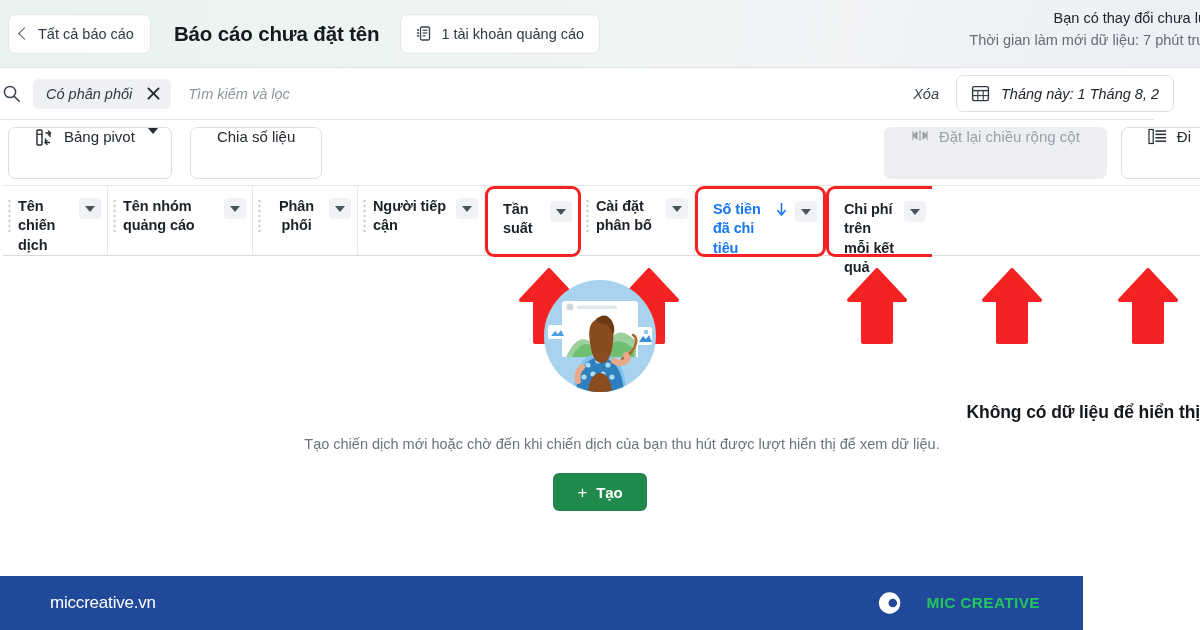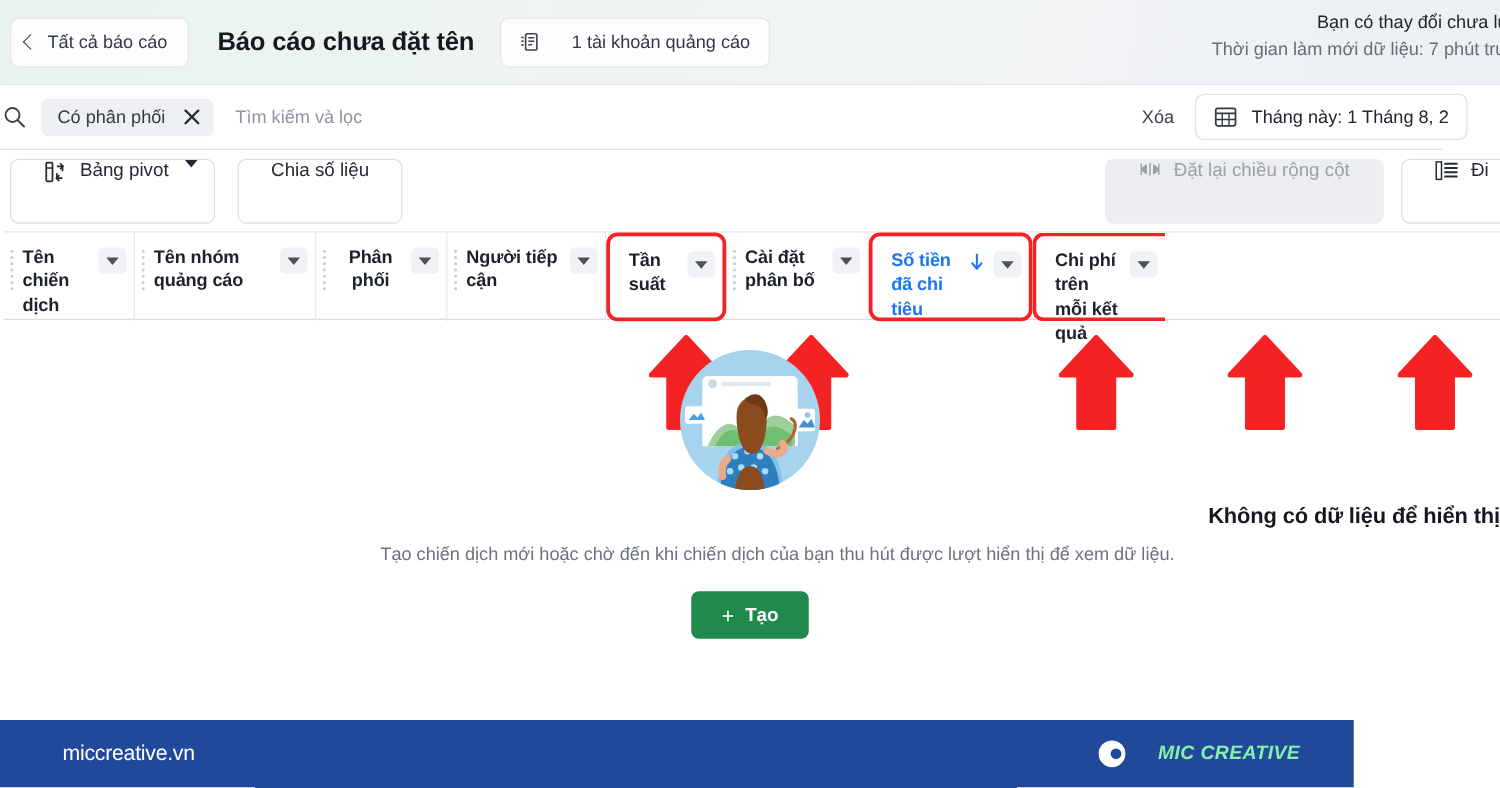--- a/index.html
+++ b/index.html
@@ -26,38 +26,38 @@
   }
   .chev-left {
     width: 9px; height: 9px; border-left: 1.7px solid #4b545e; border-bottom: 1.7px solid #4b545e;
     transform: rotate(45deg); position: relative; top: 0px; flex: none;
   }
   .report-title {
     margin-left: 23px; font-size: 20.5px; font-weight: bold; color: #16191d;
     letter-spacing: -0.15px; white-space: nowrap;
   }
   .acct-chip {
-    display: flex; align-items: center; gap: 24px;
+    display: flex; align-items: center; gap: 8px;
     height: 40px; margin-left: 21px; padding: 0 15px;
     background: #fdfdfd; border: 1px solid #e3e6ea; border-radius: 7px;
     font-size: 14.5px; color: #2f3a45; white-space: nowrap;
   }
   .acct-icon { width: 17px; height: 15px; flex: none; }
   .topbar-right {
     position: absolute; right: -6px; top: 7px; text-align: right;
     white-space: nowrap; line-height: 1.55;
   }
   .tr-line1 { font-size: 14.5px; color: #20262d; }
   .tr-line2 { font-size: 14.5px; color: #646d78; }
 
   
   .searchbar {
     position: absolute; left: 0; top: 68px; width: 1154px; height: 52px;
     background: #ffffff; border-bottom: 1px solid #e1e4e8;
-    display: flex; align-items: center;
+    display: flex; align-items: center; font-style: italic;
   }
   .search-ico { width: 19px; height: 19px; margin-left: 2px; flex: none; }
   .filter-pill {
     display: flex; align-items: center; gap: 14px;
     height: 30px; margin-left: 12px; padding: 0 10px 0 13px;
     background: #eef0f3; border-radius: 6px; font-size: 14.5px; color: #2f3a45;
     white-space: nowrap;
   }
   .pill-x { width: 15px; height: 15px; flex: none; }
   .search-ph { margin-left: 17px; font-size: 14.5px; color: #8d959e; }
@@ -152,21 +152,21 @@
   
   .footer {
     position: absolute; left: 0; bottom: 0; width: 1083px; height: 54px;
     background: #21499a; display: flex; align-items: center;
   }
   .foot-url { margin-left: 50px; color: #fff; font-size: 17px; letter-spacing: -0.2px; }
   .foot-brand {
     position: absolute; right: 43px; display: flex; align-items: center; gap: 12px;
   }
   .brand-mark { width: 47px; height: 26px; flex: none; }
-  .brand-txt { color: #86efac; font-size: 15.5px; font-weight: bold; letter-spacing: 0.3px; font-style: italic; }
+  .brand-txt { color: #22c55e; font-size: 15.5px; font-weight: bold; letter-spacing: 0.3px; }
 </style>
 </head>
 <body>
 
 <div class="screen">
 
   <div class="topbar">
     <div class="all-reports">
       <span class="chev-left"></span>
       <span>Tất cả báo cáo</span>

